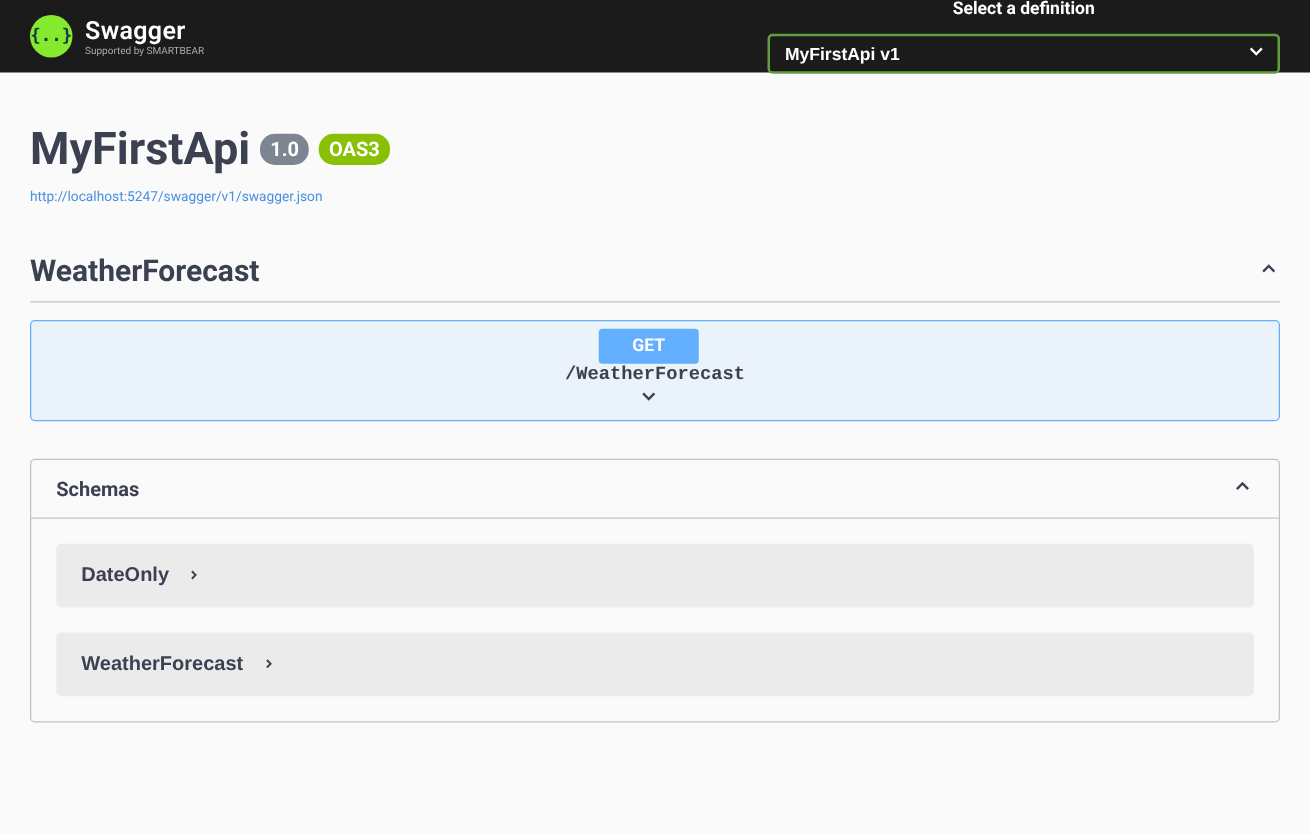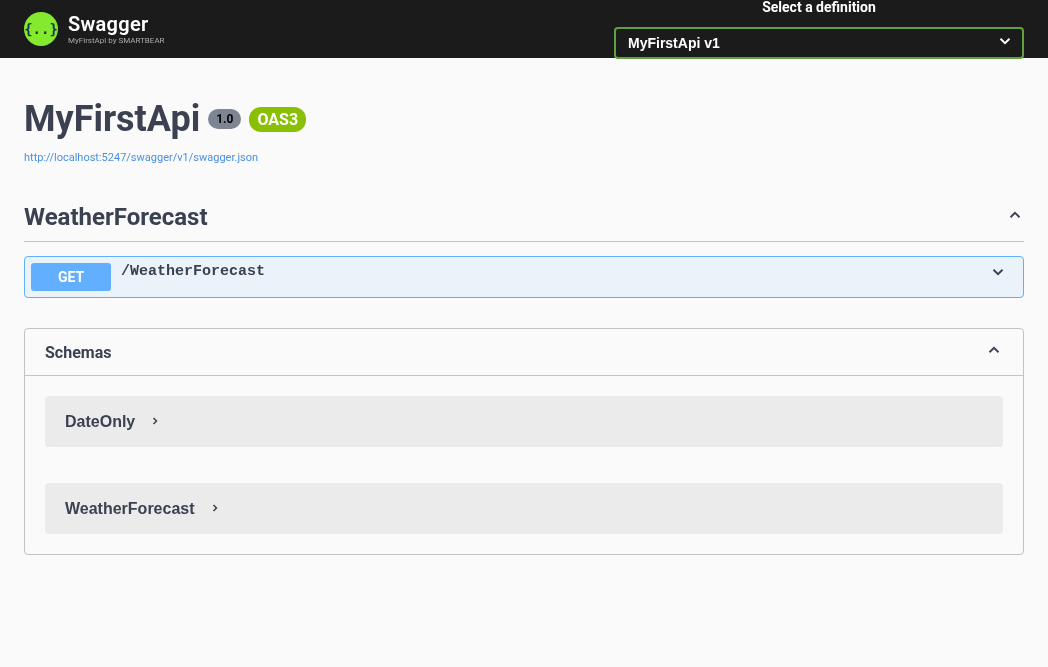--- a/index.html
+++ b/index.html
@@ -15,52 +15,52 @@
     .select-label { color: #fff; font-weight: 700; font-size: 14px; }
     .def-select { position: relative; text-decoration: underline; }
     .def-select select { appearance: none; background: #1b1b1b; border: 2px solid #62a03f; color: #fff; font-size: 14px; font-weight: 700; padding: 6px 36px 6px 12px; border-radius: 4px; width: 410px; cursor: pointer; }
     .def-select-arrow { position: absolute; right: 10px; top: 50%; transform: translateY(-50%); pointer-events: none; }
     
     .wrapper { max-width: 1048px; margin: 0 auto; padding: 40px 24px 24px; }
     
     .info { margin-bottom: 28px; }
     .title-row { display: flex; align-items: center; gap: 8px; margin-bottom: 6px; }
     .api-title { font-size: 36px; font-weight: 700; color: #3b4151; }
-    .version-badge { background: #7d8492; color: #000000; font-size: 12px; font-weight: 700; padding: 3px 8px; border-radius: 12px; }
+    .version-badge { background: #7d8492; color: #ffffff; font-size: 16px; font-weight: 700; padding: 3px 8px; border-radius: 12px; }
     .oas-badge { background: #89bf04; color: #fff; font-size: 16px; font-weight: 700; padding: 3px 8px; border-radius: 12px; }
     .spec-link { color: #4990e2; font-size: 11px; text-decoration: none; }
     
     .tag-section { margin-bottom: 30px; }
     .tag-header { display: flex; align-items: center; justify-content: space-between; padding: 10px 0; cursor: pointer; border-bottom: 1px solid rgba(59,65,81,.3); margin-bottom: 14px; }
     .tag-name { font-size: 24px; font-weight: 700; color: #3b4151; }
     
-    .opblock { border: 1px solid #61affe; background: rgba(97,175,254,.1); border-radius: 4px; display: flex; align-items: flex-start; padding: 6px; cursor: pointer; }
+    .opblock { border: 1px solid #61affe; background: rgba(97,175,254,.1); border-radius: 4px; display: flex; align-items: center; padding: 6px; cursor: pointer; flex-direction: column; }
     .method-badge { background: #61affe; color: #fff; font-weight: 700; font-size: 14px; padding: 6px 0; width: 80px; text-align: center; border-radius: 3px; margin-right: 10px; }
     .op-path { font-family: "Courier New", monospace; font-size: 15px; font-weight: 600; color: #3b4151; flex: 1; }
     .op-toggle { padding-right: 10px; }
     
     .schemas-box { border: 1px solid rgba(59,65,81,.3); border-radius: 4px; }
     .schemas-header { display: flex; align-items: center; justify-content: space-between; padding: 12px 20px; cursor: pointer; }
     .schemas-title { font-size: 16px; font-weight: 700; color: #3b4151; }
-    .schemas-body { border-top: 1px solid rgba(59,65,81,.3); padding: 20px; display: flex; flex-direction: column; gap: 36px; }
+    .schemas-body { border-top: 1px solid rgba(59,65,81,.3); padding: 20px; display: flex; flex-direction: column; gap: 20px; }
     .schema-item { background: #ebebeb; border-radius: 4px; padding: 16px 20px; display: flex; align-items: center; gap: 14px; cursor: pointer; }
     .schema-name { font-size: 16px; font-weight: 600; color: #3b4151; font-family: -apple-system, sans-serif; }
     
     svg.chev { width: 18px; height: 18px; }
     svg.chev-sm { width: 12px; height: 12px; }
   </style>
 </head>
 <body>
 
 <div class="topbar">
   <div class="topbar-left">
     <div class="logo-badge">{..}</div>
     <div class="logo-text">
       <span class="logo-main">Swagger</span>
-      <span class="logo-sub">MyFirstApi by SMARTBEAR</span>
+      <span class="logo-sub">Supported by SMARTBEAR</span>
     </div>
   </div>
   <div class="topbar-right">
     <span class="select-label">Select a definition</span>
     <div class="def-select">
       <select>
         <option>MyFirstApi v1</option>
       </select>
       <span class="def-select-arrow">
         <svg class="chev" viewBox="0 0 24 24" fill="none" stroke="#fff" stroke-width="2.5">

